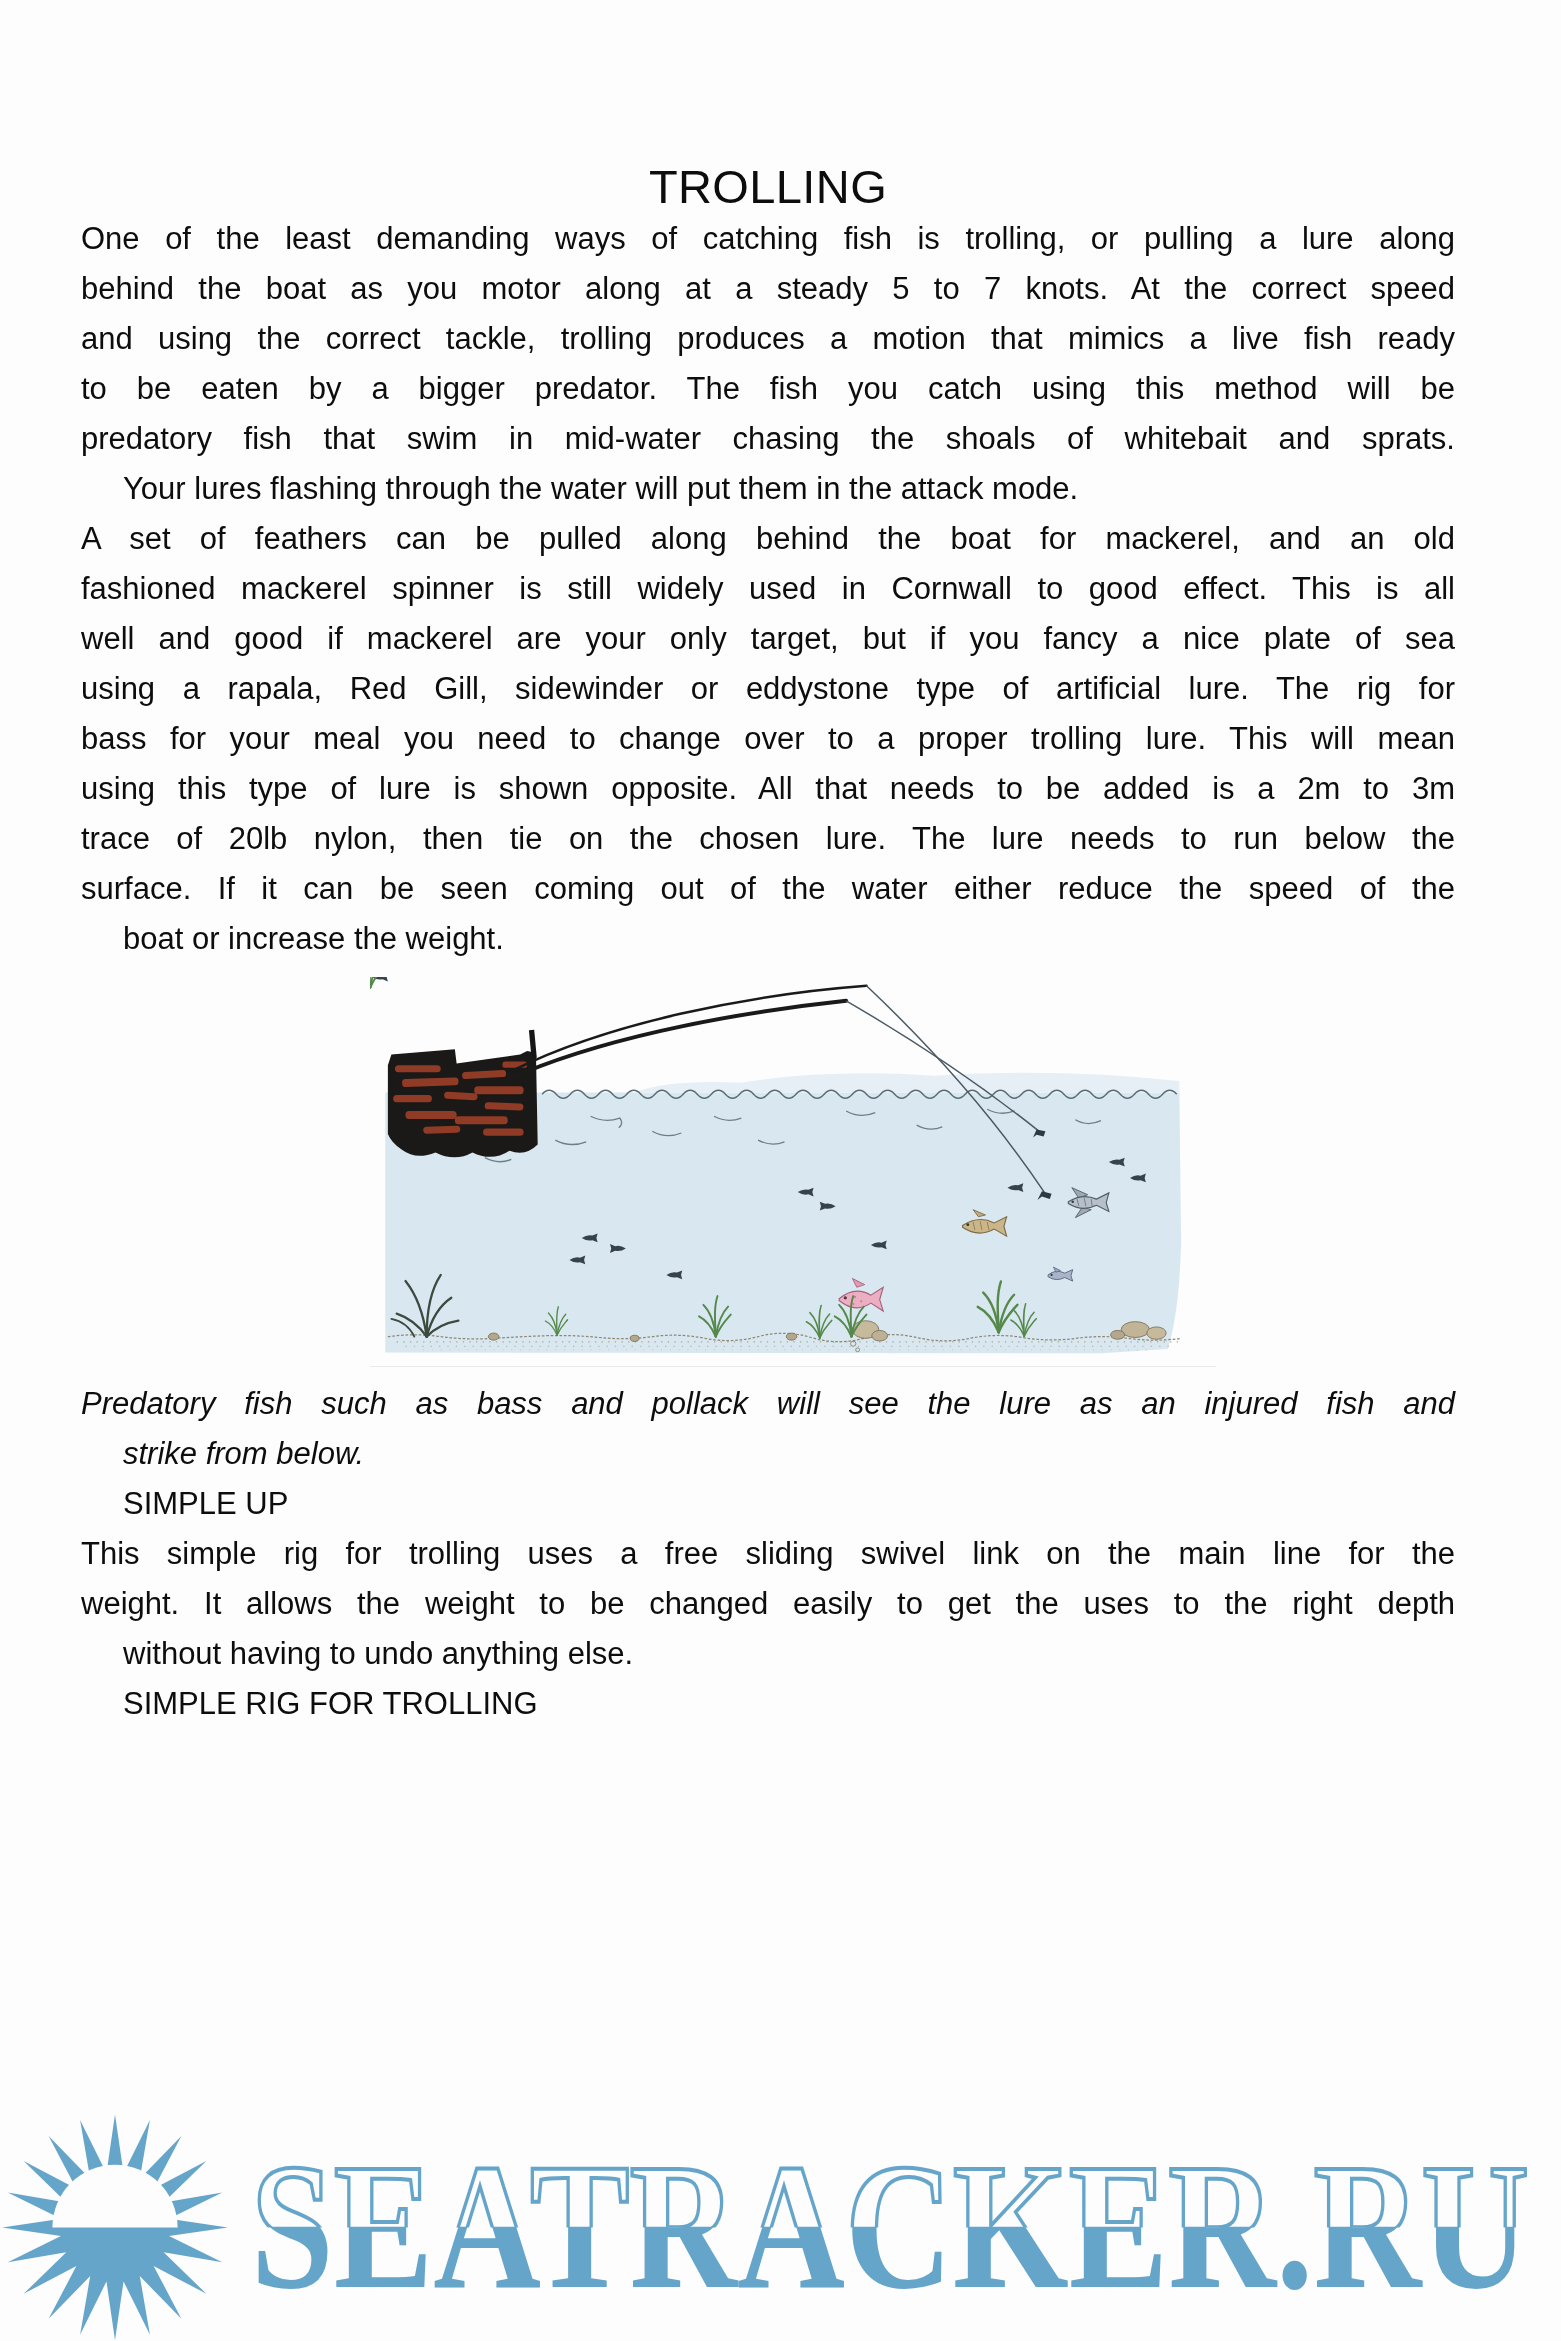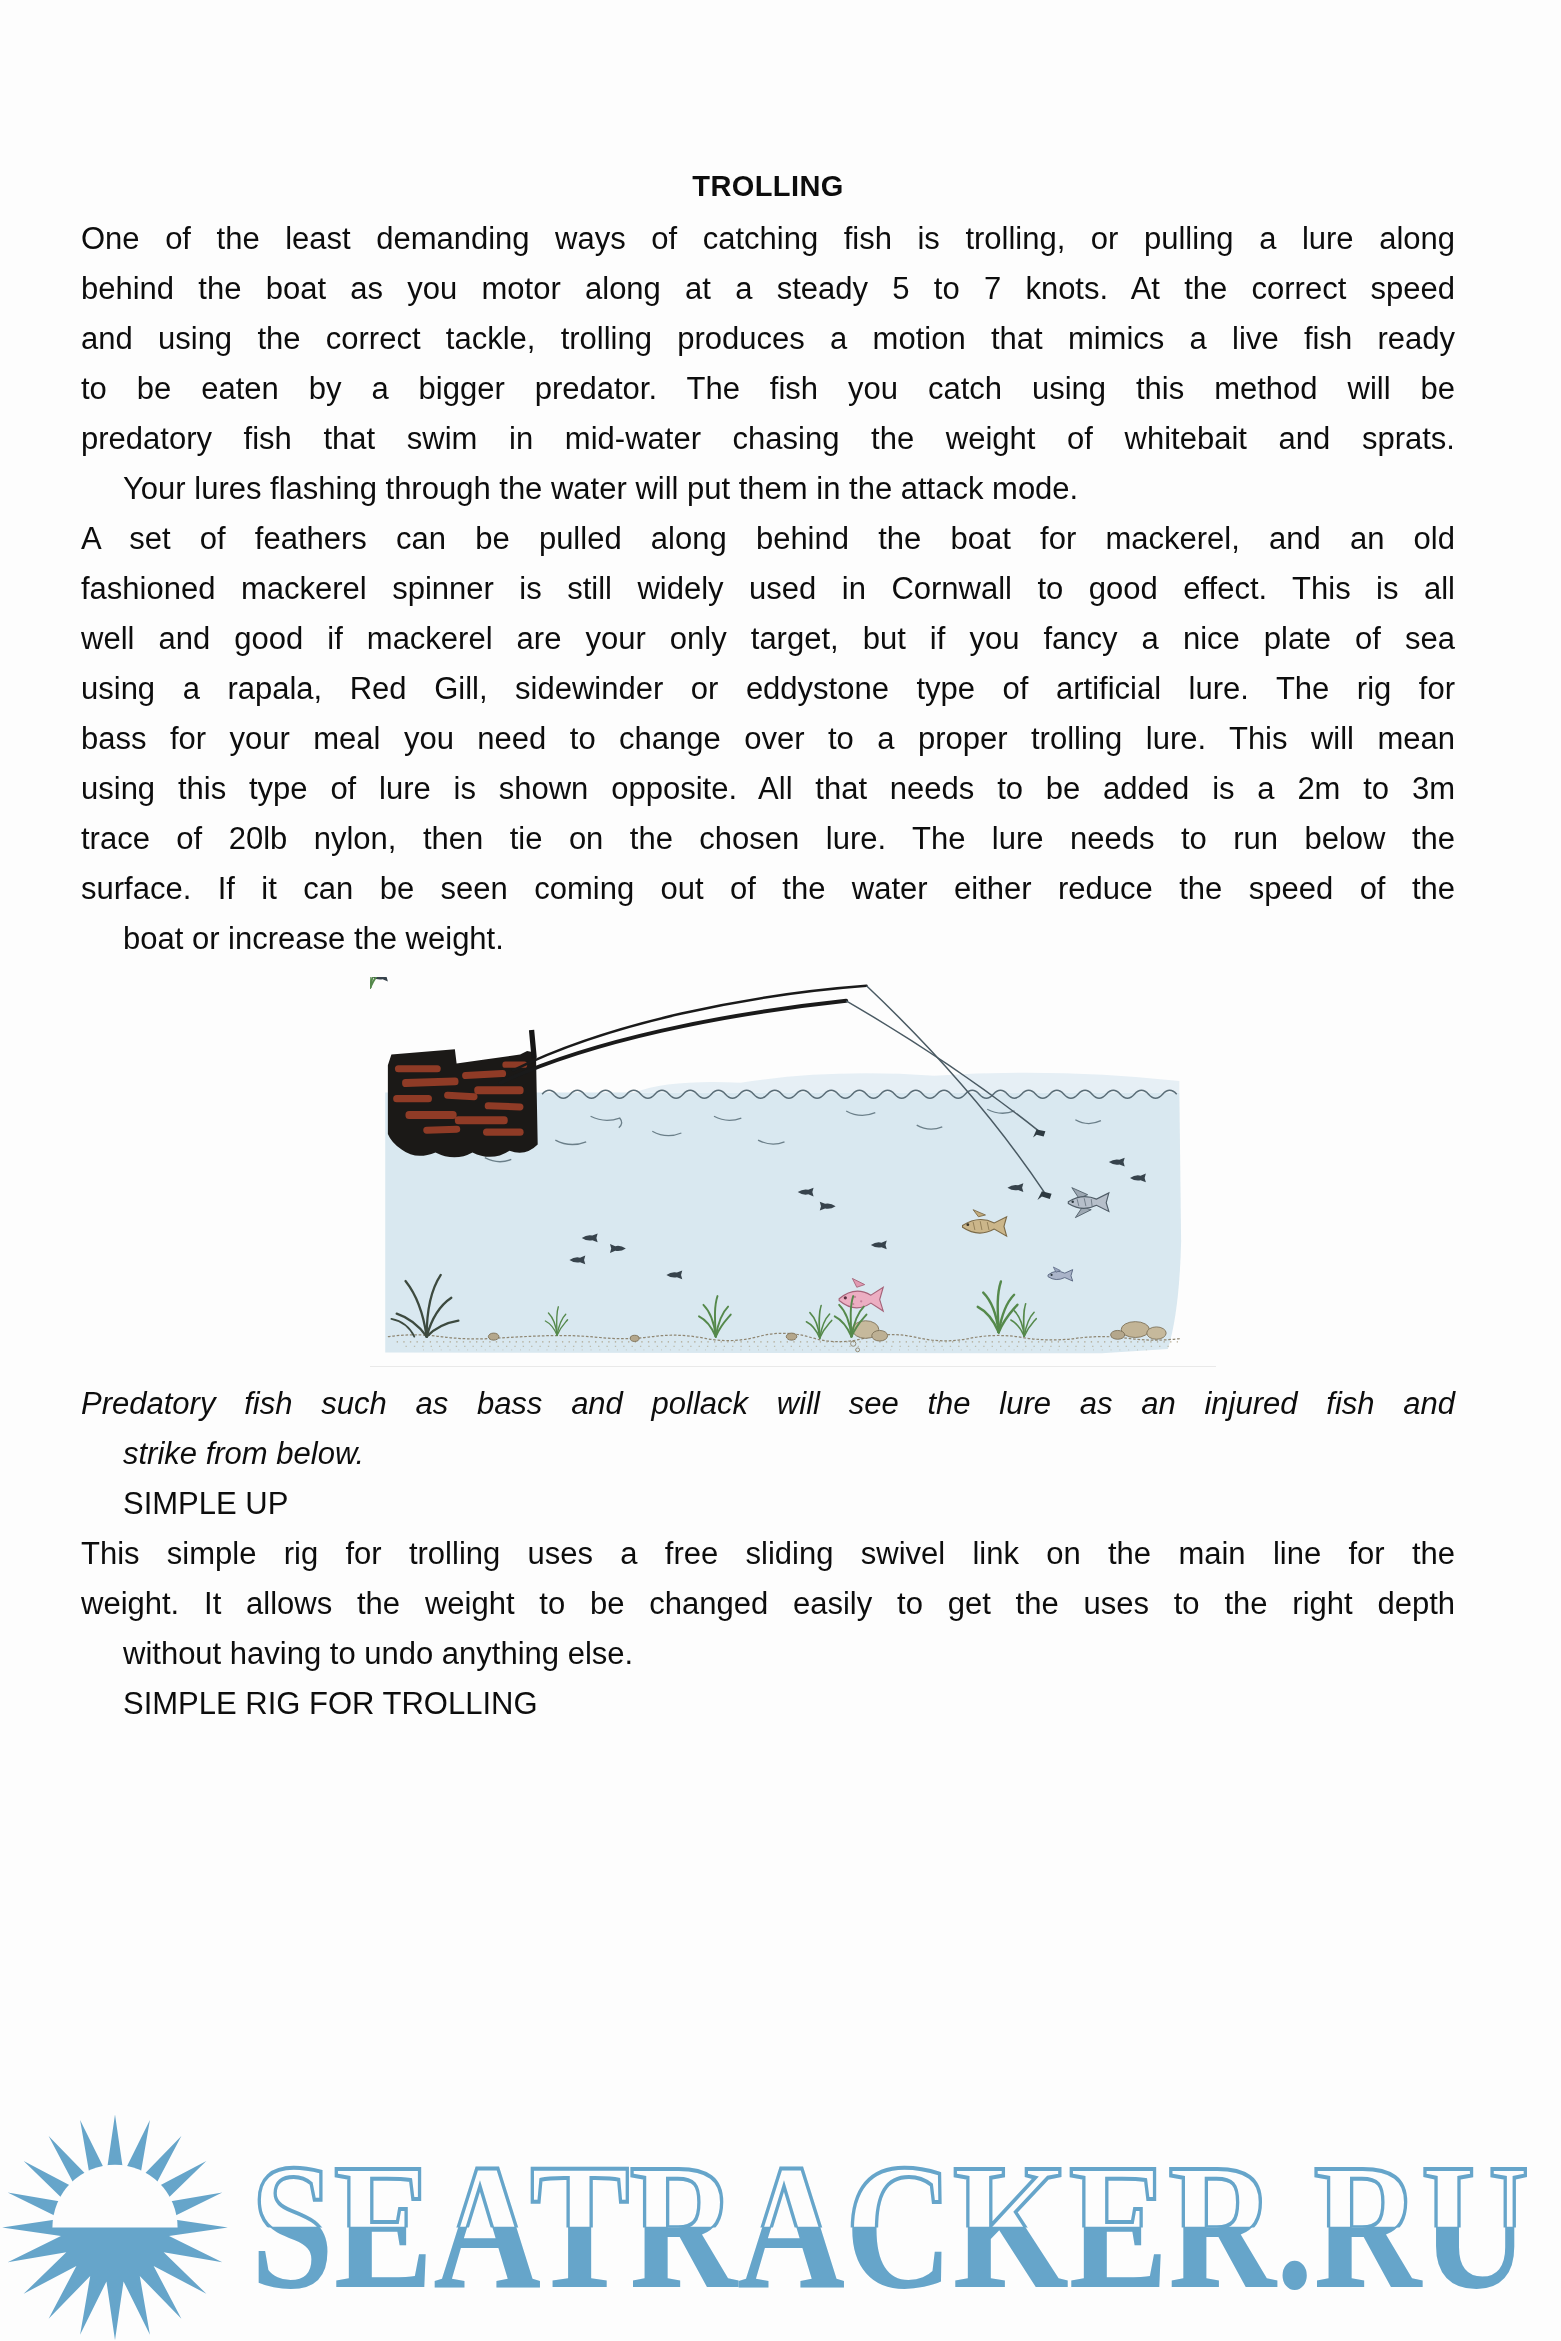--- a/index.html
+++ b/index.html
@@ -4,21 +4,21 @@
 <style>
   html,body{margin:0;padding:0;}
   body{background:#e8e8e8;}
   #page{
     position:relative;width:1561px;height:2342px;margin:0 auto;
     background:#fdfdfd;overflow:hidden;
     font-family:"Liberation Sans","DejaVu Sans",sans-serif;color:#0d0d0d;
   }
   .col{position:absolute;left:81px;width:1374px;}
   .title{
-    text-align:center;font-weight:bold;font-size:29px;line-height:55px;
+    text-align:center;font-weight:normal;font-size:47px;line-height:55px;
     letter-spacing:0.4px;
   }
   .tline{font-size:31px;line-height:50px;white-space:normal;}
   .jline{text-align:justify;text-align-last:justify;}
   .lline{text-align:left;margin-left:42px;}
   .iline{font-style:italic;}
   .faint-rule{position:absolute;left:370px;top:1366px;width:846px;height:0.9px;
     background:#e0e0e0;opacity:.7;}
   #illu{position:absolute;left:370px;top:977px;width:829px;height:379px;}
   #wm-sun{position:absolute;left:1.8px;top:2111px;width:226px;height:231px;}
@@ -28,21 +28,21 @@
 <body>
 
 <div id="page">
 
   <div class="col" style="top:159px">
     <div class="title">TROLLING</div>
     <div class="tline jline">One of the least demanding ways of catching fish is trolling, or pulling a lure along</div>
     <div class="tline jline">behind the boat as you motor along at a steady 5 to 7 knots. At the correct speed</div>
     <div class="tline jline">and using the correct tackle, trolling produces a motion that mimics a live fish ready</div>
     <div class="tline jline">to be eaten by a bigger predator. The fish you catch using this method will be</div>
-    <div class="tline jline">predatory fish that swim in mid-water chasing the weight of whitebait and sprats.</div>
+    <div class="tline jline">predatory fish that swim in mid-water chasing the shoals of whitebait and sprats.</div>
     <div class="tline lline">Your lures flashing through the water will put them in the attack mode.</div>
     <div class="tline jline">A set of feathers can be pulled along behind the boat for mackerel, and an old</div>
     <div class="tline jline">fashioned mackerel spinner is still widely used in Cornwall to good effect. This is all</div>
     <div class="tline jline">well and good if mackerel are your only target, but if you fancy a nice plate of sea</div>
     <div class="tline jline">using a rapala, Red Gill, sidewinder or eddystone type of artificial lure. The rig for</div>
     <div class="tline jline">bass for your meal you need to change over to a proper trolling lure. This will mean</div>
     <div class="tline jline">using this type of lure is shown opposite. All that needs to be added is a 2m to 3m</div>
     <div class="tline jline">trace of 20lb nylon, then tie on the chosen lure. The lure needs to run below the</div>
     <div class="tline jline">surface. If it can be seen coming out of the water either reduce the speed of the</div>
     <div class="tline lline">boat or increase the weight.</div>

